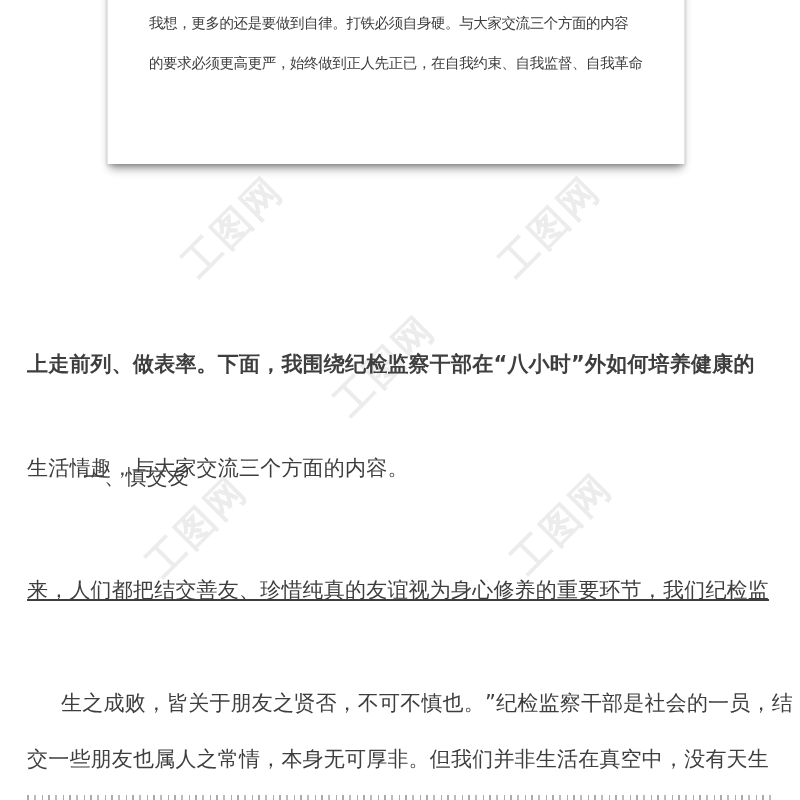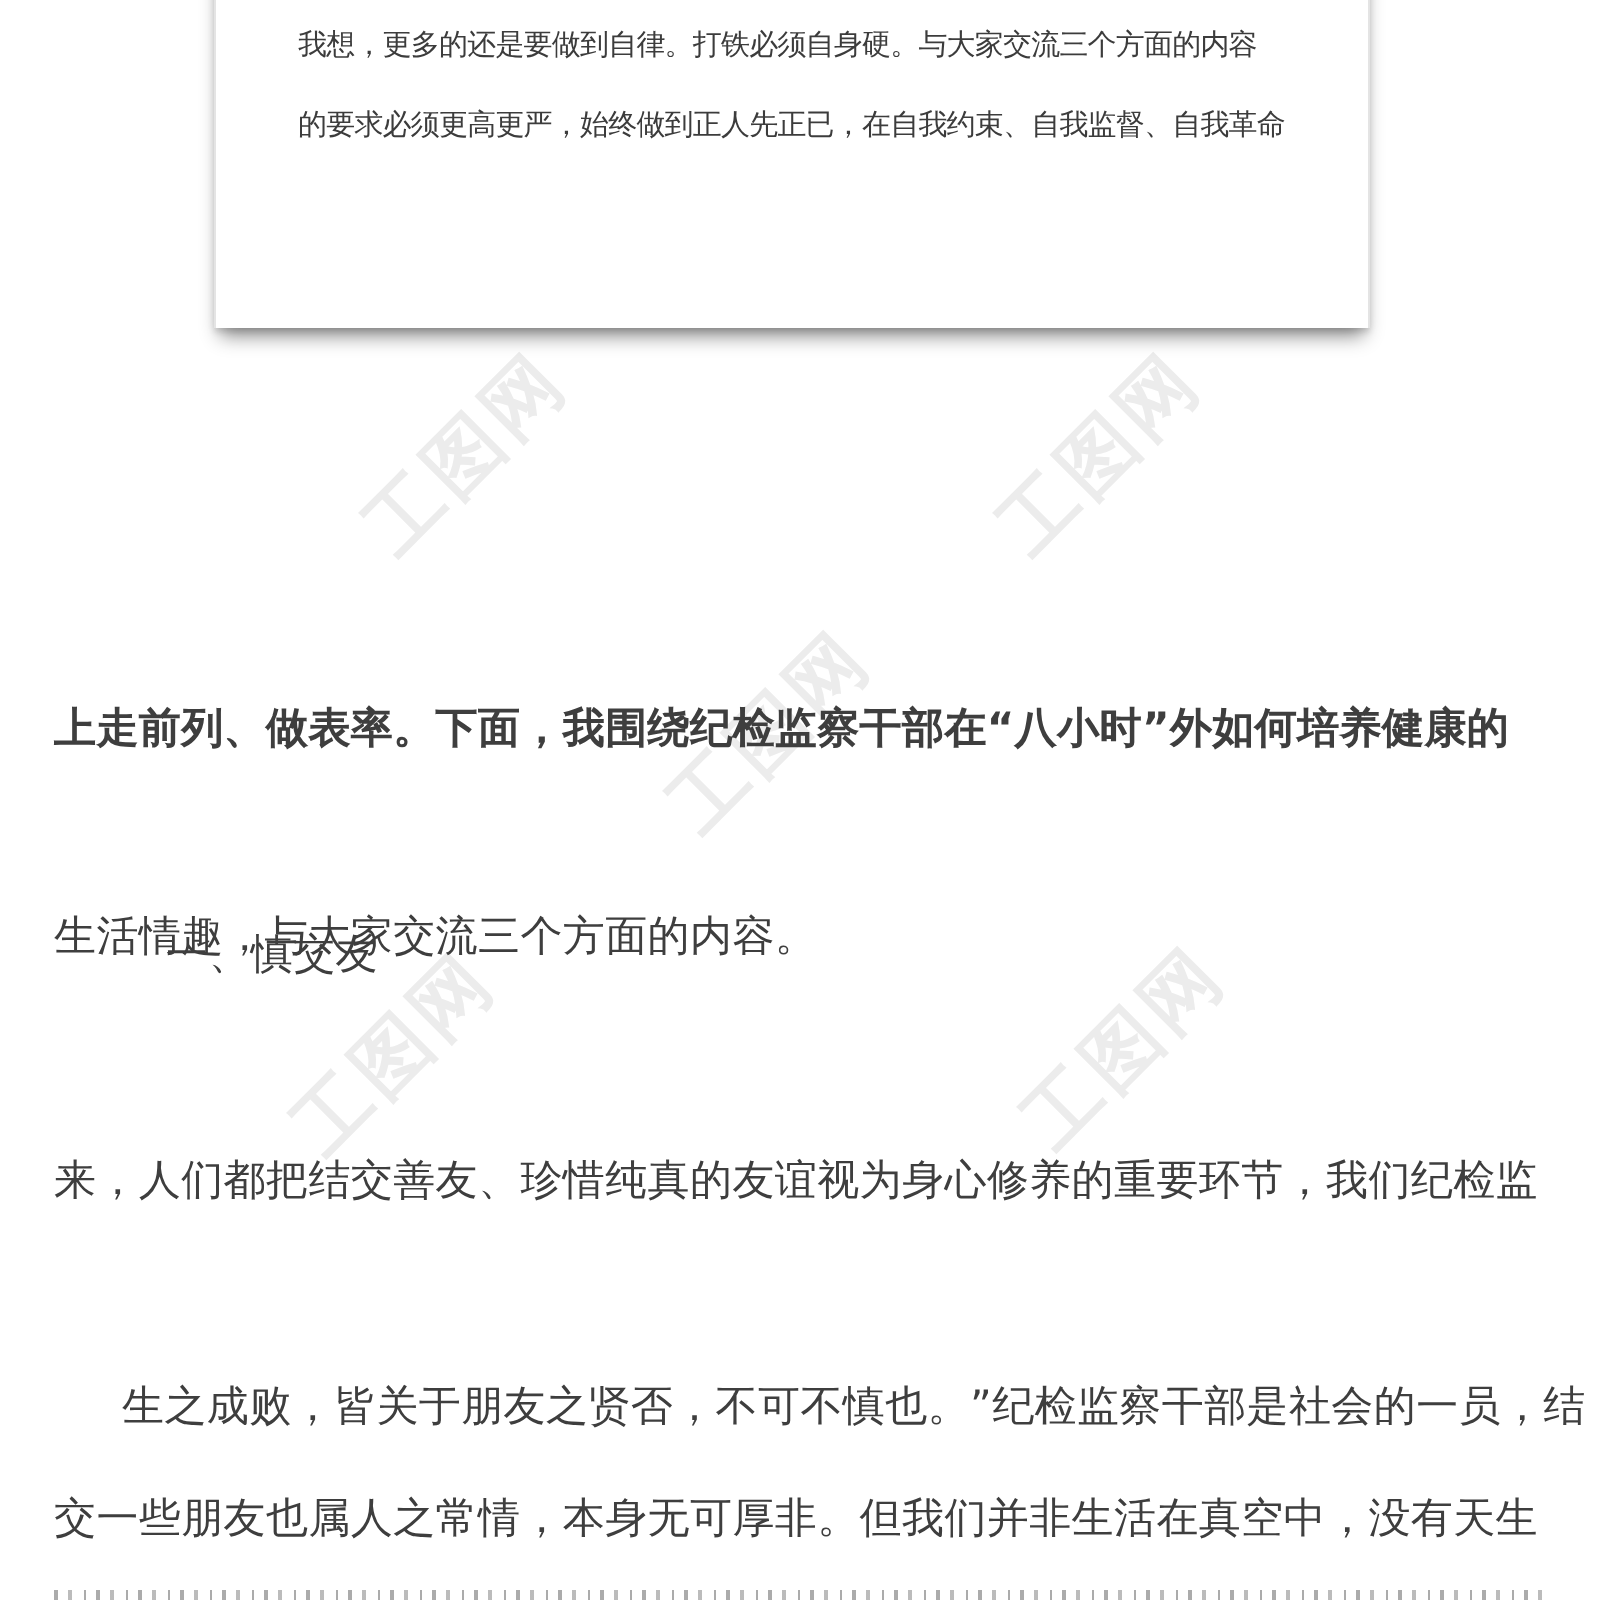--- a/index.html
+++ b/index.html
@@ -68,21 +68,21 @@
     line-height: 28px;
     color: #3e3e3e;
     white-space: nowrap;
     z-index: 2;
   }
   .indent { left: 83px; }
   .bl1 { top: 350px; font-weight: bold; }
   .bl2 { top: 406px; margin-top: 48px; }
   .bl3 { top: 463px; }
   .bl4 { top: 519px; }
-  .bl5 { top: 576px; }
+  .bl5 { top: 576px; text-decoration: underline; }
   .bl6 { top: 632px; }
   .bl7 { top: 689px; margin-left: 34px; }
   .bl8 { top: 745px; }
 
   
   .clipped-line {
     position: absolute;
     left: 27px;
     top: 795px;
     width: 746px;

